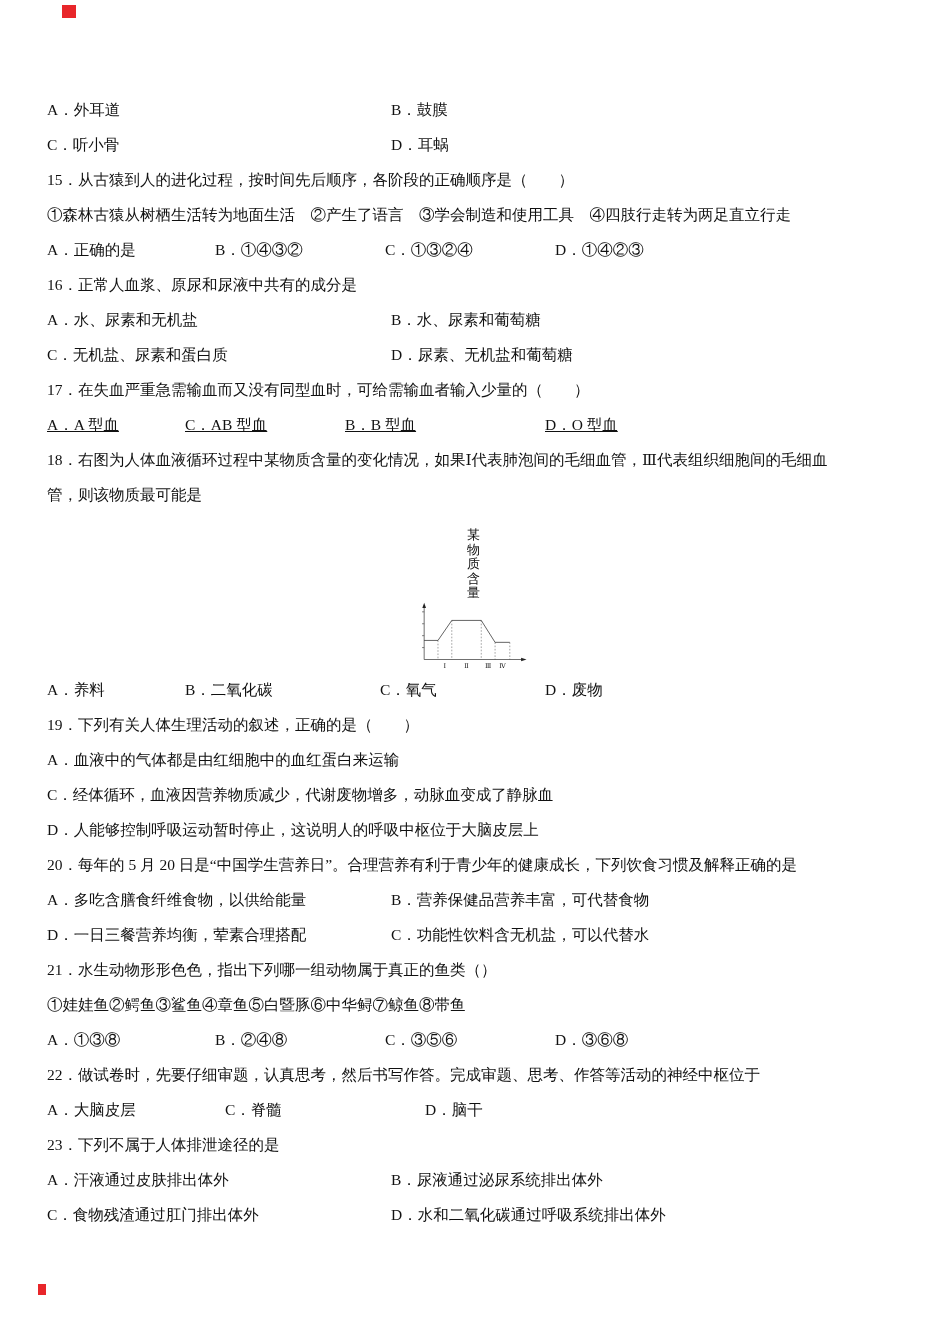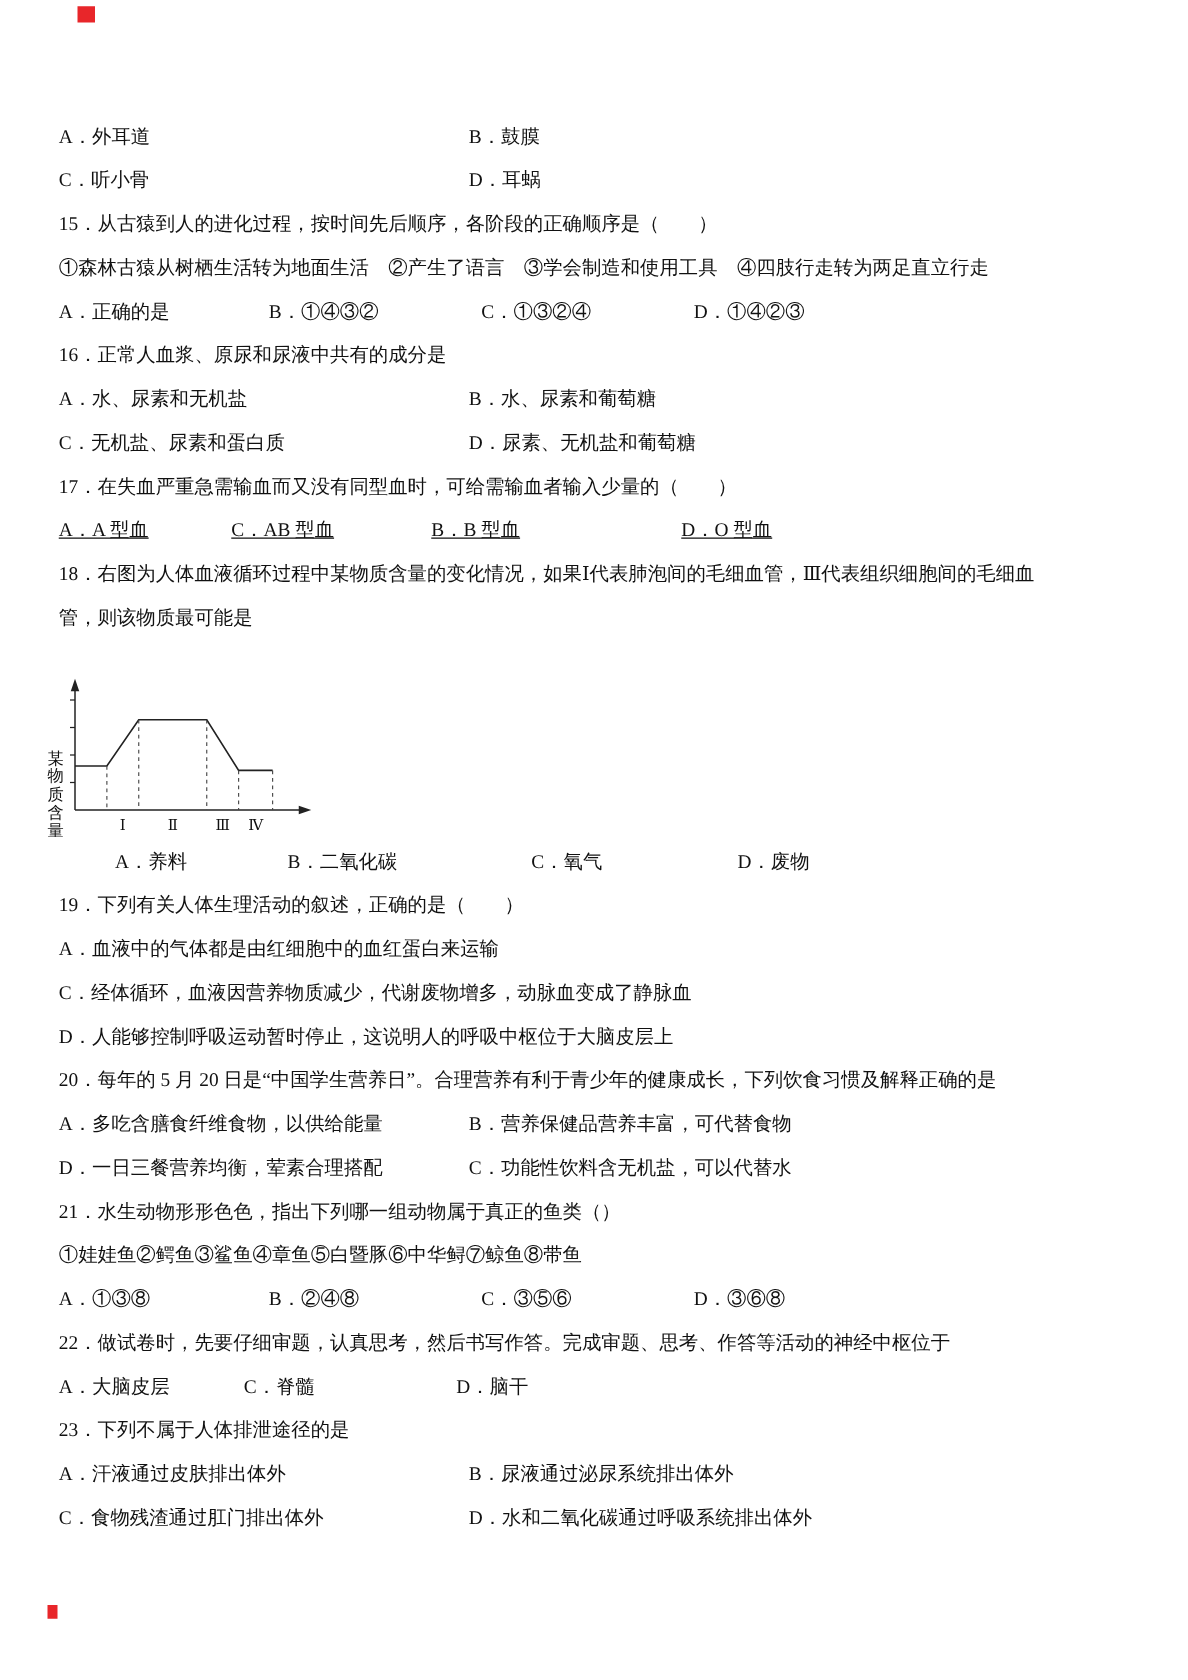--- a/index.html
+++ b/index.html
@@ -8,31 +8,31 @@
     width:950px;height:1344px;
     box-sizing:border-box;
     padding:92px 40px 0 47px;
     background:#ffffff;
     overflow:hidden;
     font-family:"Liberation Serif","DejaVu Serif",serif;
     font-size:15.5px;
     color:#111111;
   }
   .line{height:35px;line-height:35px;white-space:nowrap;}
-  .opts2{display:grid;grid-template-columns:328px 1fr;}
+  .opts2{display:grid;grid-template-columns:328px 1fr;gap:16px;}
   .g15{display:grid;grid-template-columns:168px 170px 170px 1fr;}
   .g17{display:grid;grid-template-columns:138px 160px 200px 1fr;text-decoration:underline;}
-  .g18{display:grid;grid-template-columns:138px 195px 165px 1fr;margin-left:45px;}
-  .g22{display:grid;grid-template-columns:148px 170px 140px 1fr;}
+  .g18{display:grid;grid-template-columns:138px 195px 165px 1fr;}
+  .g22{display:grid;grid-template-columns:148px 170px 140px 1fr;gap:30px;}
   .red-mark{position:absolute;background:#e8262a;}
   .mark-top{left:62px;top:5px;width:14px;height:13px;}
   .mark-bottom{left:38px;top:1284px;width:8px;height:11px;}
   .chart{
-    display:flex;align-items:flex-end;
-    height:160px;margin-left:-10px;padding-top:4px;box-sizing:border-box;
+    display:flex;align-items:center;
+    height:160px;margin-left:-10px;padding-top:4px;box-sizing:border-box;flex-direction:column;
   }
   .ylabel{
     width:15px;font-size:13px;line-height:14.5px;
     word-break:break-all;text-align:center;padding-top:12px;color:#111;
   }
   .axis{stroke:#222;stroke-width:1.2;}
   .tick{stroke:#222;stroke-width:1;}
   .arrow{fill:#222;}
   .curve{fill:none;stroke:#222;stroke-width:1.3;}
   .dash{stroke:#444;stroke-width:0.9;stroke-dasharray:3 3;}

